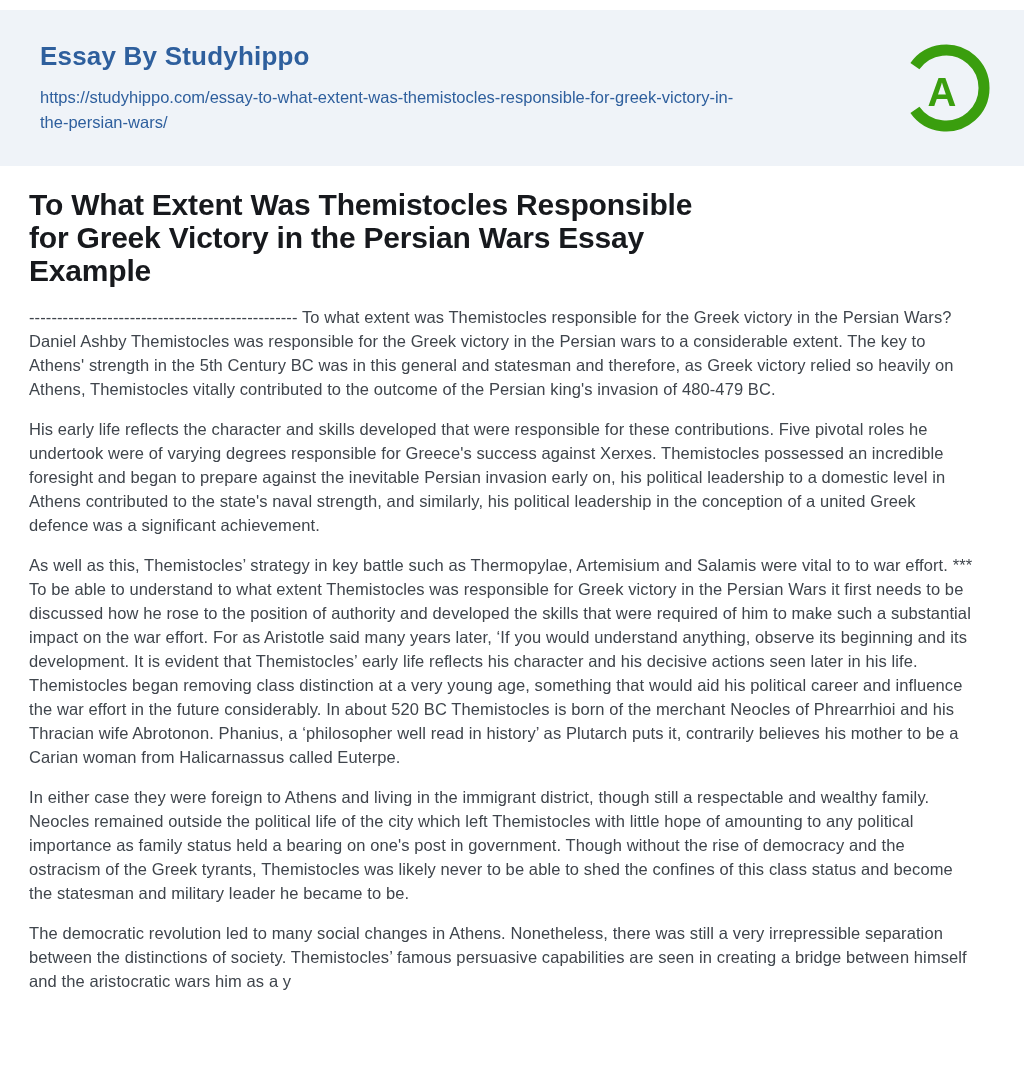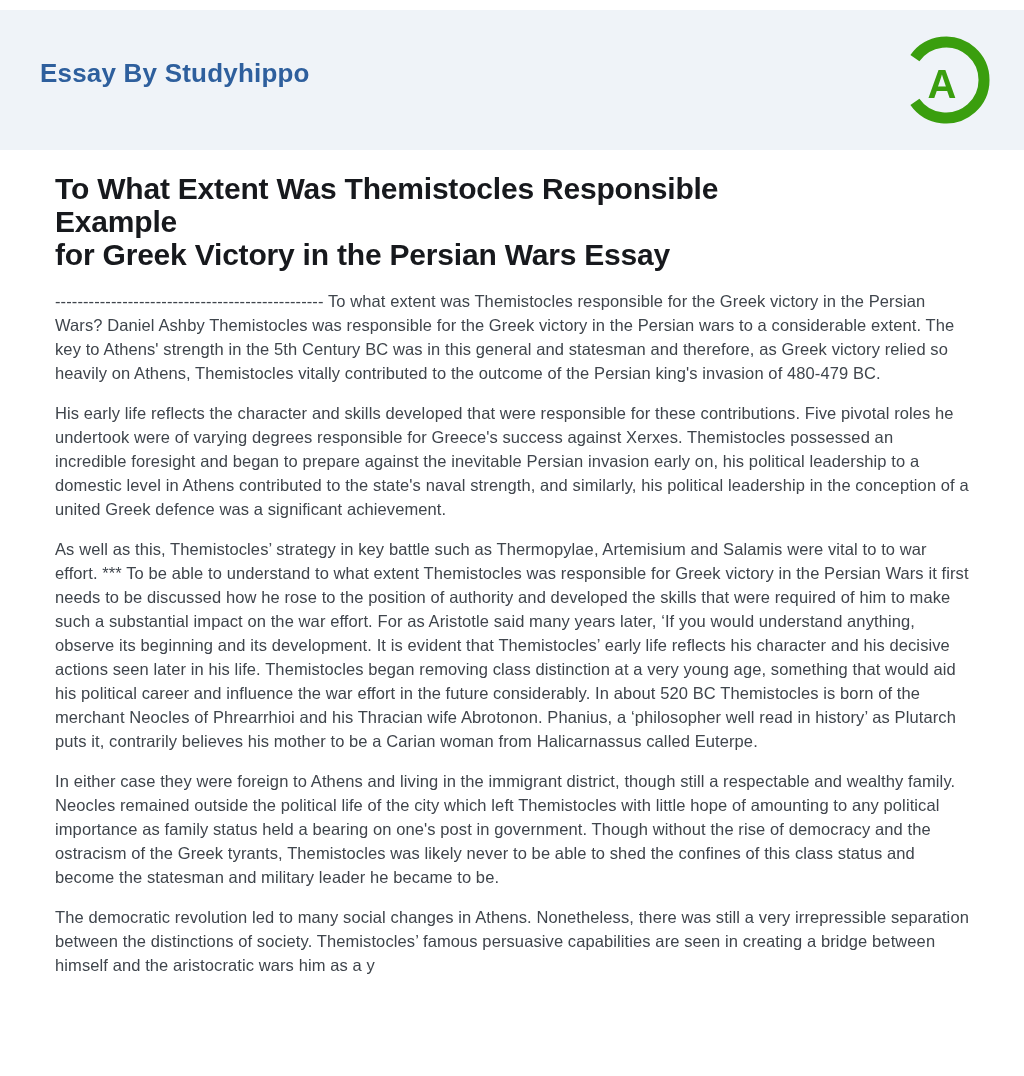--- a/index.html
+++ b/index.html
@@ -11,21 +11,21 @@
   }
   *{box-sizing:border-box;}
   html,body{margin:0;padding:0;}
   body{
     width:1024px;min-height:1076px;background:#ffffff;
     font-family:"Liberation Sans","DejaVu Sans",sans-serif;
     overflow-x:hidden;
   }
   
   .header{
-    margin-top:10px;height:140px;background:var(--header-bg);
+    margin-top:10px;height:156px;background:var(--header-bg);
     display:flex;align-items:center;justify-content:space-between;
     padding:0 34px 0 40px;
   }
   .header-left{display:flex;flex-direction:column;justify-content:center;}
   .site-title{
     font-size:26px;font-weight:700;color:var(--link-blue);
     letter-spacing:0.2px;margin:0 0 13px 0;
   }
   .page-url{
     font-size:16.5px;line-height:25px;color:var(--link-blue);
@@ -38,56 +38,57 @@
     color:var(--logo-green);
   }
   .logo svg{display:block;}
   .logo-letter{
     position:absolute;inset:0;display:flex;align-items:center;justify-content:center;
     transform:translate(-4px,4px);
     font-size:40px;font-weight:700;color:var(--logo-green);
     font-family:"Liberation Sans",sans-serif;
   }
   
-  .article{padding:0 55px;}
+  .article{padding:0 29px;}
   .essay-title{
     margin:22px 0 0 0;max-width:920px;
     font-size:30px;line-height:33px;font-weight:700;
     color:var(--title-color);letter-spacing:-0.2px;
   }
   .essay-title span{display:block;}
   .content{margin-top:18px;max-width:945px;}
   .content p{
     margin:0 0 16px 0;
     font-size:16.5px;line-height:24px;color:var(--body-color);
     letter-spacing:0.1px;
   }
 </style>
 </head>
 <body>
 
 <header class="header">
   <div class="header-left">
     <div class="site-title">Essay By Studyhippo</div>
+    <a class="page-url">https://studyhippo.com/essay-to-what-extent-was-themistocles-responsible-for-greek-victory-in-the-persian-wars/</a>
   </div>
   <div class="logo">
     <span class="logo-ring">
       <svg width="88" height="88" viewBox="0 0 88 88" aria-hidden="true">
         <path d="M 12.9 22.2 A 38 38 0 1 1 12.9 65.8" fill="none" stroke="currentColor" stroke-width="11" stroke-linecap="butt"></path>
       </svg>
     </span>
     <span class="logo-letter">A</span>
   </div>
 </header>
 
 <main class="article">
   <h1 class="essay-title">
     <span>To What Extent Was Themistocles Responsible</span>
+    <span>for Greek Victory in the Persian Wars Essay</span>
     <span>Example</span>
-    <span>for Greek Victory in the Persian Wars Essay</span>
   </h1>
   <div class="content">
     <p>------------------------------------------------ To what extent was Themistocles responsible for the Greek victory in the Persian Wars? Daniel Ashby Themistocles was responsible for the Greek victory in the Persian wars to a considerable extent. The key to Athens' strength in the 5th Century BC was in this general and statesman and therefore, as Greek victory relied so heavily on Athens, Themistocles vitally contributed to the outcome of the Persian king's invasion of 480-479 BC.</p>
     <p>His early life reflects the character and skills developed that were responsible for these contributions. Five pivotal roles he undertook were of varying degrees responsible for Greece's success against Xerxes. Themistocles possessed an incredible foresight and began to prepare against the inevitable Persian invasion early on, his political leadership to a domestic level in Athens contributed to the state's naval strength, and similarly, his political leadership in the conception of a united Greek defence was a significant achievement.</p>
     <p>As well as this, Themistocles’ strategy in key battle such as Thermopylae, Artemisium and Salamis were vital to to war effort. *** To be able to understand to what extent Themistocles was responsible for Greek victory in the Persian Wars it first needs to be discussed how he rose to the position of authority and developed the skills that were required of him to make such a substantial impact on the war effort. For as Aristotle said many years later, ‘If you would understand anything, observe its beginning and its development. It is evident that Themistocles’ early life reflects his character and his decisive actions seen later in his life. Themistocles began removing class distinction at a very young age, something that would aid his political career and influence the war effort in the future considerably. In about 520 BC Themistocles is born of the merchant Neocles of Phrearrhioi and his Thracian wife Abrotonon. Phanius, a ‘philosopher well read in history’ as Plutarch puts it, contrarily believes his mother to be a Carian woman from Halicarnassus called Euterpe.</p>
     <p>In either case they were foreign to Athens and living in the immigrant district, though still a respectable and wealthy family. Neocles remained outside the political life of the city which left Themistocles with little hope of amounting to any political importance as family status held a bearing on one's post in government. Though without the rise of democracy and the ostracism of the Greek tyrants, Themistocles was likely never to be able to shed the confines of this class status and become the statesman and military leader he became to be.</p>
     <p>The democratic revolution led to many social changes in Athens. Nonetheless, there was still a very irrepressible separation between the distinctions of society. Themistocles’ famous persuasive capabilities are seen in creating a bridge between himself and the aristocratic wars him as a y</p>
   </div>
 </main>
 

